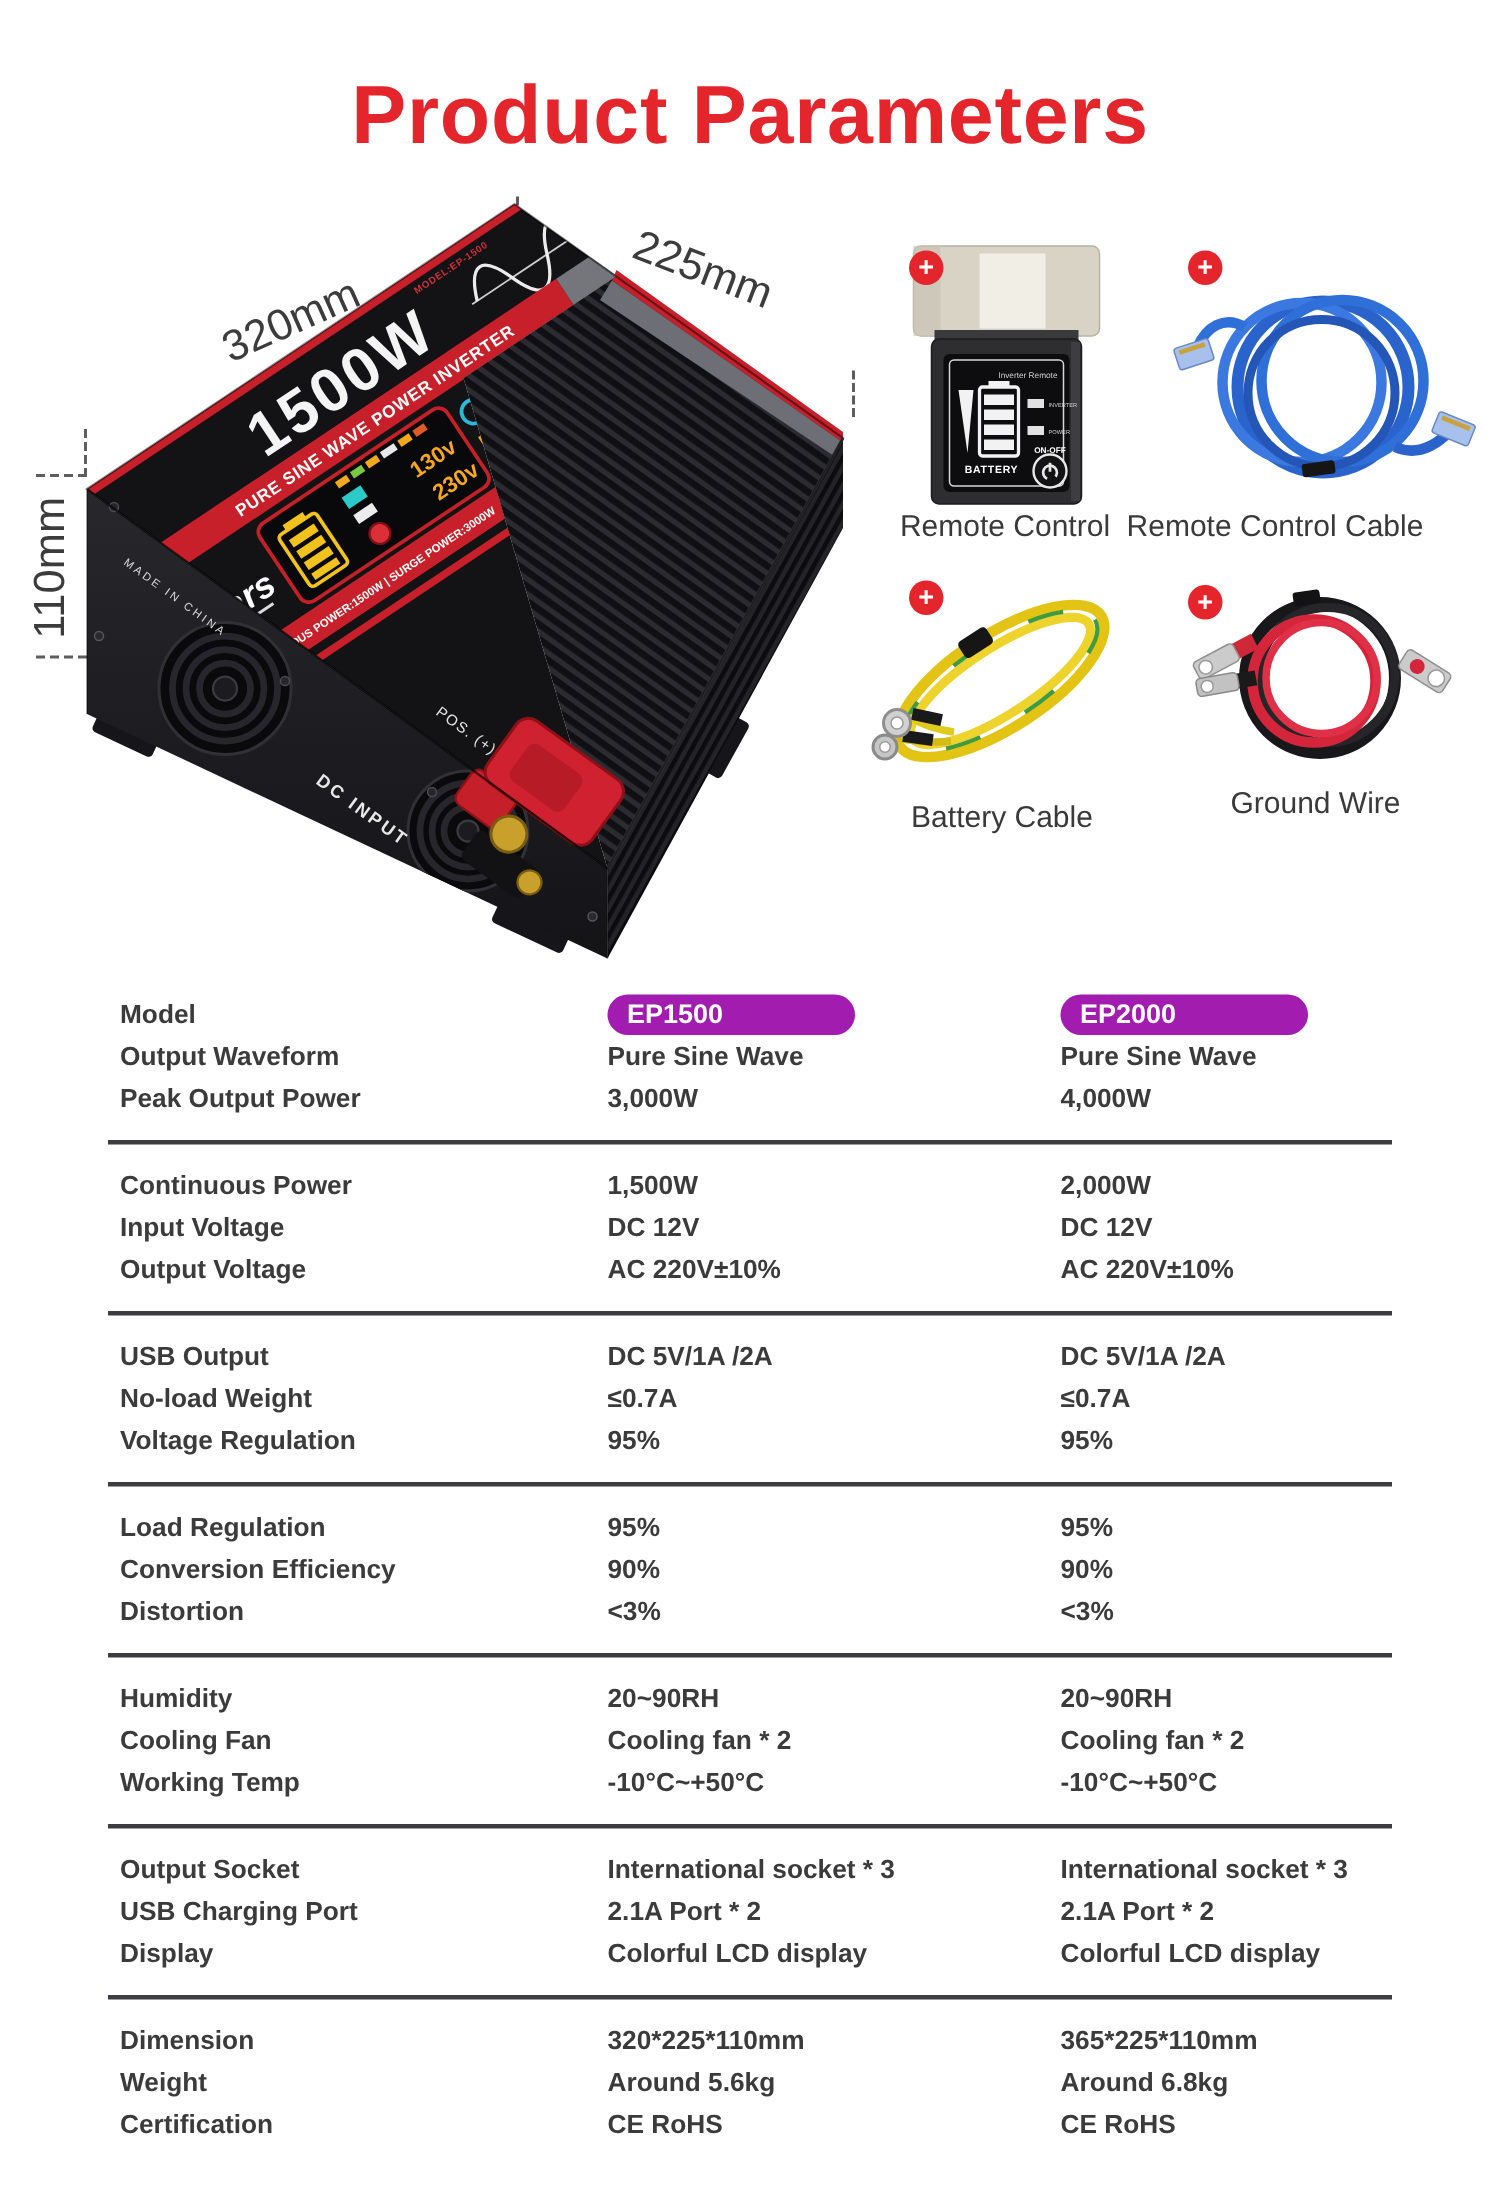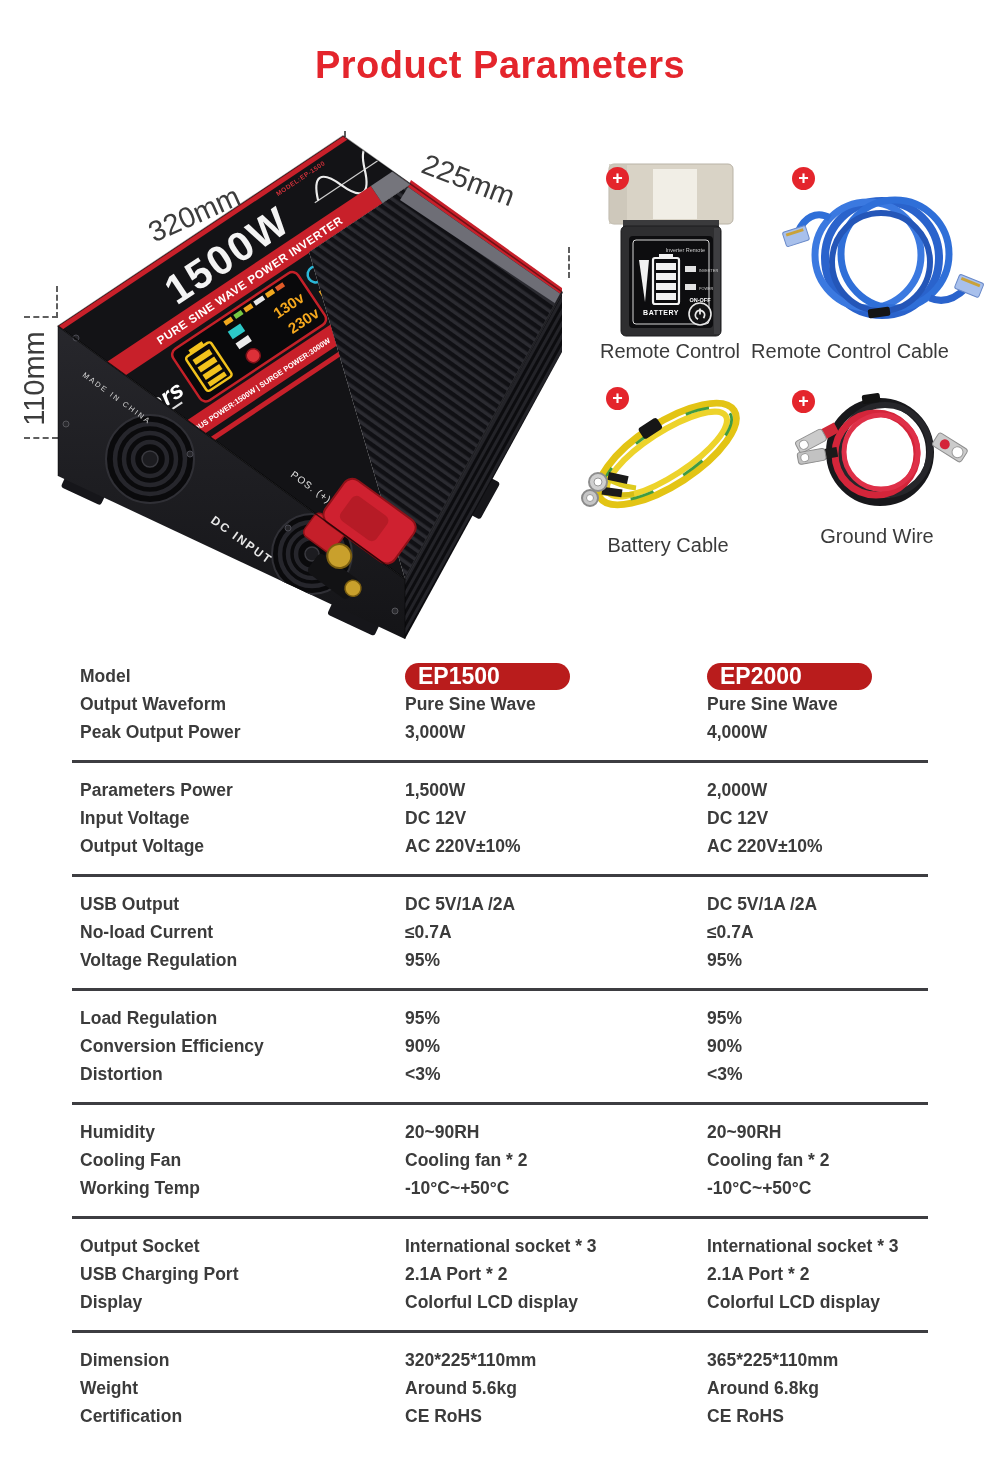--- a/index.html
+++ b/index.html
@@ -1,20 +1,20 @@
 <!DOCTYPE html>
 <html><head>
 <meta charset="utf-8">
 <style>
   html,body{margin:0;padding:0;background:#fff;}
   #page{position:relative;width:1000px;height:1467px;background:#ffffff;overflow:hidden;
         font-family:"Liberation Sans",sans-serif;color:#3b3b3b;}
   
   #title{position:absolute;left:0;top:44px;width:1000px;text-align:center;
-         font-size:38px;font-weight:bold;color:#e4252c;letter-spacing:0.5px;}
+         font-size:55px;font-weight:bold;color:#e4252c;letter-spacing:0.5px;}
   
   .dashv{position:absolute;border-left:2px dashed #5e5e5e;width:0;}
   .dashh{position:absolute;border-top:2px dashed #5e5e5e;height:0;}
   #dash-top{left:344px;top:131px;height:33px;}
   #dash-right{left:568px;top:247px;height:31px;}
   #dash-left-v{left:56px;top:286px;height:32px;}
   #dash-left-h1{left:24px;top:316px;width:34px;}
   #dash-left-h2{left:24px;top:437px;width:34px;}
   .dim{position:absolute;font-size:29px;color:#3c3c3c;white-space:nowrap;}
   #dim-320{left:146px;top:198px;transform:rotate(-24deg);}
@@ -26,22 +26,22 @@
   .plus{position:absolute;width:23px;height:23px;border-radius:50%;background:#e4252c;color:#fff;
         font-size:18px;font-weight:bold;line-height:22px;text-align:center;cursor:pointer;}
   
   #spec{position:absolute;left:72px;top:649px;width:856px;font-weight:bold;}
   .sblock{padding:13px 0 14px 0;}
   .sblock + .sblock{border-top:3px solid #3d3d41;}
   .srow{display:flex;align-items:center;height:28px;font-size:17.5px;color:#3b3b3b;}
   .c0{width:333px;padding-left:8px;box-sizing:border-box;}
   .c1{width:302px;}
   .c2{flex:1;}
-  .badge{display:inline-block;background:#b91c1c;color:#fff;border-radius:14px;height:27px;
-         line-height:27px;min-width:165px;padding:0 0 0 13px;box-sizing:border-box;font-size:23px;}
+  .badge{display:inline-block;background:#a21caf;color:#fff;border-radius:14px;height:27px;
+         line-height:27px;min-width:165px;padding:0 0 0 13px;box-sizing:border-box;font-size:18px;}
 </style>
 </head>
 <body>
 
 <div id="page">
 
   <div id="title">Product Parameters</div>
 
   <div class="dashv" id="dash-top"></div>
   <div class="dashv" id="dash-right"></div>
@@ -291,21 +291,21 @@
       </div>
       <div class="srow">
         <div class="c0">Peak Output Power</div>
         <div class="c1">3,000W</div>
         <div class="c2">4,000W</div>
       </div>
     </div>
 
     <div class="sblock">
       <div class="srow">
-        <div class="c0">Parameters Power</div>
+        <div class="c0">Continuous Power</div>
         <div class="c1">1,500W</div>
         <div class="c2">2,000W</div>
       </div>
       <div class="srow">
         <div class="c0">Input Voltage</div>
         <div class="c1">DC 12V</div>
         <div class="c2">DC 12V</div>
       </div>
       <div class="srow">
         <div class="c0">Output Voltage</div>
@@ -314,21 +314,21 @@
       </div>
     </div>
 
     <div class="sblock">
       <div class="srow">
         <div class="c0">USB Output</div>
         <div class="c1">DC 5V/1A /2A</div>
         <div class="c2">DC 5V/1A /2A</div>
       </div>
       <div class="srow">
-        <div class="c0">No-load Current</div>
+        <div class="c0">No-load Weight</div>
         <div class="c1">≤0.7A</div>
         <div class="c2">≤0.7A</div>
       </div>
       <div class="srow">
         <div class="c0">Voltage Regulation</div>
         <div class="c1">95%</div>
         <div class="c2">95%</div>
       </div>
     </div>
 

